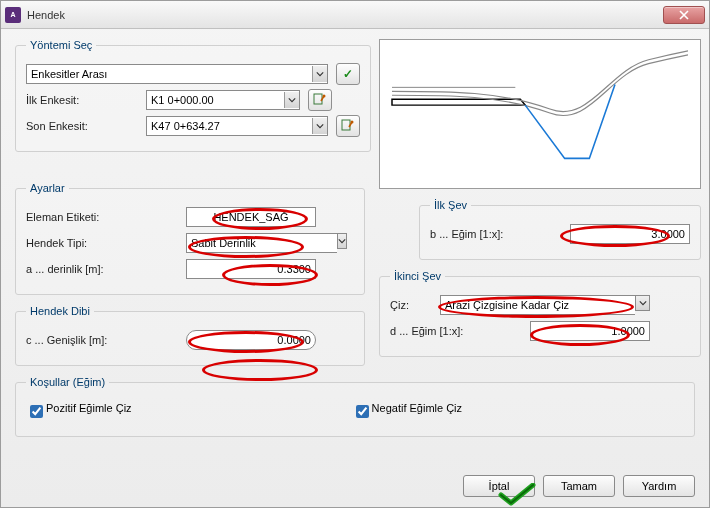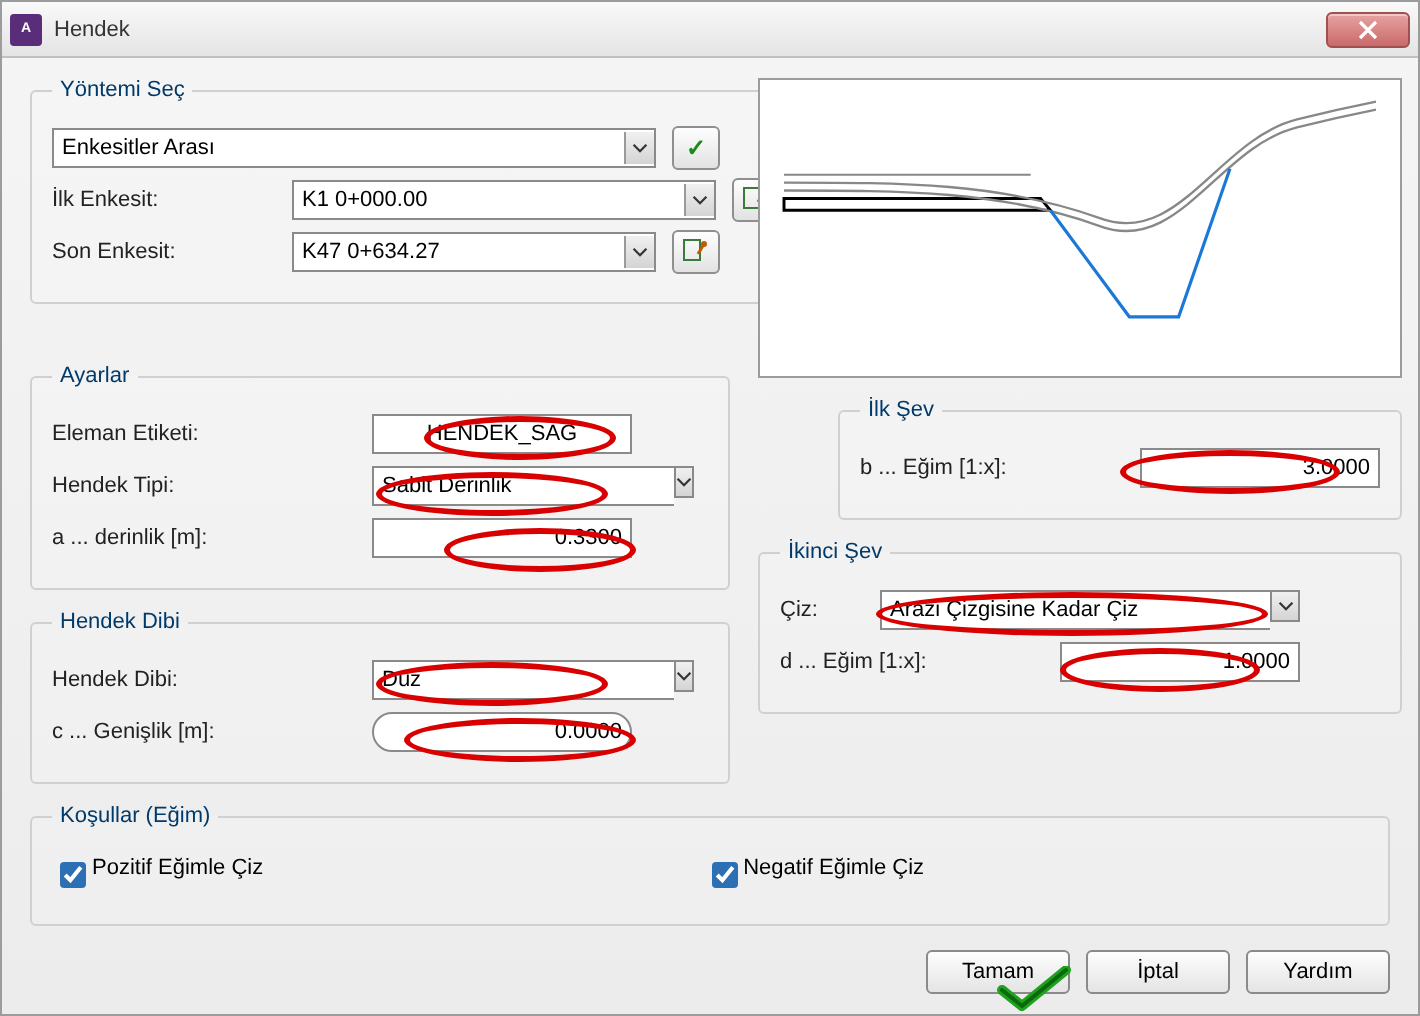--- a/index.html
+++ b/index.html
@@ -126,21 +126,21 @@
                     <path d="M1 3 L5 7 L9 3" fill="none" stroke="#333" stroke-width="1.4"></path>
                   </svg>
                 </span>
             </div>
             <div class="iconbtn">
               <span class="check-green">✓</span>
             </div>
           </div>
           <div class="row">
             <div class="lbl">İlk Enkesit:</div>
-            <div class="combo combo-wide" style="width:212px;">
+            <div class="combo combo-wide" style="width:154px;">
               <span>K1 0+000.00</span>
               <span class="arrow">
                   <svg viewBox="0 0 10 10">
                     <path d="M1 3 L5 7 L9 3" fill="none" stroke="#333" stroke-width="1.4"></path>
                   </svg>
                 </span>
             </div>
             <div class="iconbtn">
               <svg class="pick-icon" viewBox="0 0 14 14">
                   <rect x="1" y="1" width="8" height="10" fill="none" stroke="#3a7a3a" stroke-width="1"></rect>
@@ -190,31 +190,20 @@
             <div class="lbl" style="width:160px;">a ... derinlik [m]:</div>
             <input type="text" class="num" style="width: 130px;" value="0.3300">
           </div>
           <span class="circle-mark" style="left:196px;top:14px;width:96px;height:22px;"></span>
           <span class="circle-mark" style="left:172px;top:42px;width:116px;height:22px;"></span>
           <span class="circle-mark" style="left:206px;top:70px;width:96px;height:22px;"></span>
         </fieldset>
 
         <fieldset style="position:relative;">
           <legend>Hendek Dibi</legend>
-          <div class="row">
-            <div class="lbl" style="width:160px;">Hendek Dibi:</div>
-            <div class="sel">
-              <input type="text" readonly="" value="Düz" style="">
-              <span class="sel-arrow">
-                  <svg viewBox="0 0 10 10">
-                    <path d="M1 3 L5 7 L9 3" fill="none" stroke="#333" stroke-width="1.4"></path>
-                  </svg>
-                </span>
-            </div>
-          </div>
           <div class="row">
             <div class="lbl" style="width:160px;">c ... Genişlik [m]:</div>
             <input type="text" class="num" style="width: 130px; border-radius: 10px;" value="0.0000">
           </div>
           <span class="circle-mark" style="left:172px;top:14px;width:116px;height:22px;"></span>
           <span class="circle-mark" style="left:186px;top:42px;width:116px;height:22px;"></span>
         </fieldset>
 
       </div>
 
@@ -271,24 +260,24 @@
         <label class="chk">
           <input type="checkbox" checked="" style="">
           <span>Negatif Eğimle Çiz</span>
         </label>
       </div>
     </fieldset>
   </div>
 
   <div class="footer">
     <div class="btn">
+        <span>İptal</span>
+      </div>
+    <div class="btn">
         <span>Tamam</span>
-      </div>
-    <div class="btn">
-        <span>İptal</span>
       </div>
     <div class="btn">
         <span>Yardım</span>
       </div>
   </div>
 
   <svg class="check-accent" style="left:496px;bottom:0px;width:40px;height:24px;" viewBox="0 0 40 24">
     <path d="M4 12 L14 20 L36 2" fill="none" stroke="#1fa01f" stroke-width="5" stroke-linecap="round" stroke-linejoin="round"></path>
     <path d="M4 12 L14 20 L36 2" fill="none" stroke="#0a6a0a" stroke-width="2" stroke-linecap="round" stroke-linejoin="round"></path>
   </svg>

